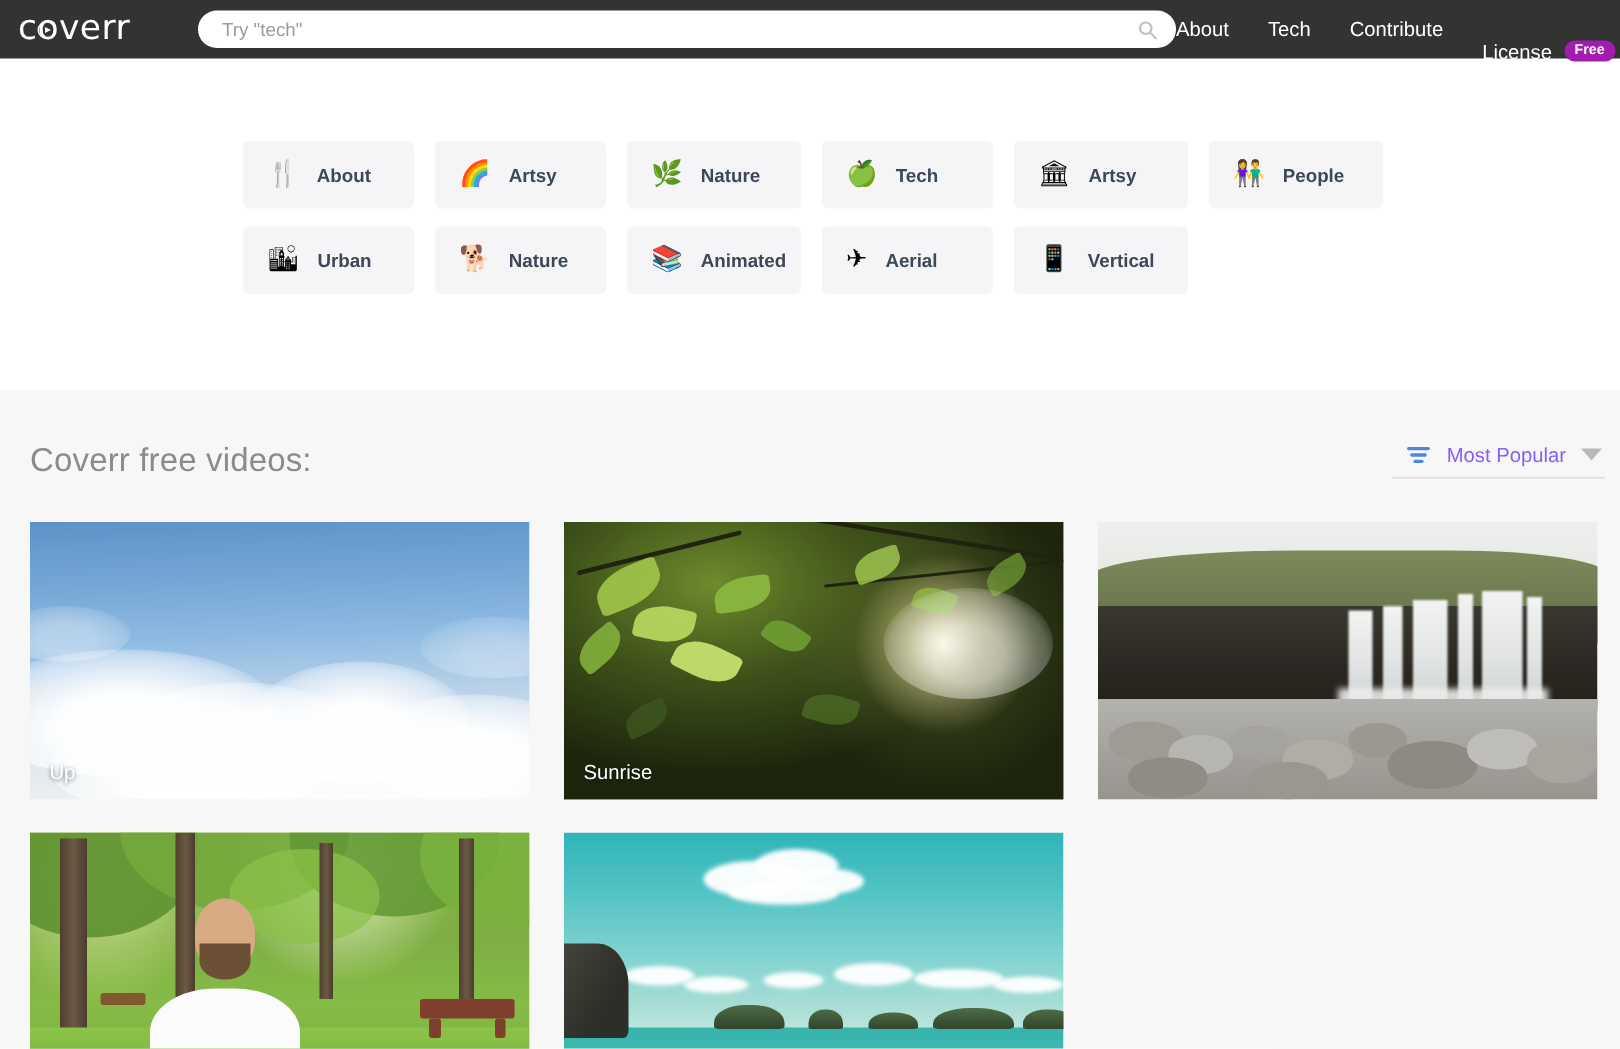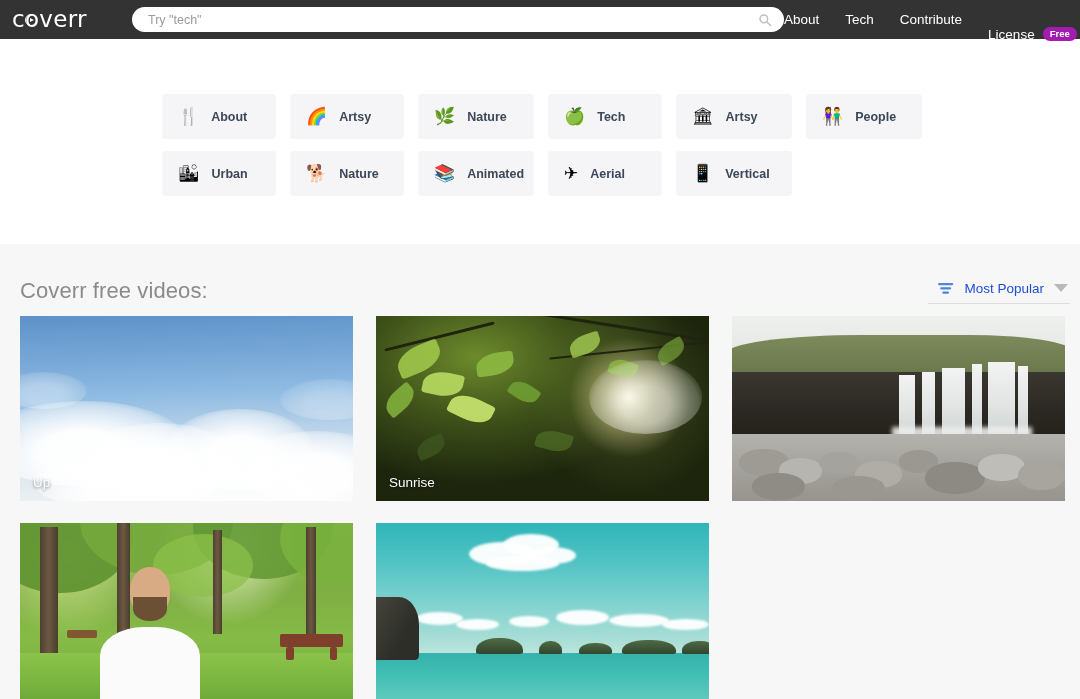--- a/index.html
+++ b/index.html
@@ -167,24 +167,24 @@
   .w-vertical { width: 116px; }
 
   
   .gallery {
     background: #f7f7f7;
     padding: 0 0 0 0;
     min-height: 452px;
   }
   .gallery-head {
     width: 1060px;
-    margin: 0 auto;
+    margin: 16px auto;
     padding: 34px 0 12px;
     display: flex;
-    align-items: flex-end;
+    align-items: center;
     justify-content: space-between;
   }
   .gallery-title {
     font-size: 22px;
     color: #8b8b8b;
     font-weight: 400;
     font-family: "Liberation Sans", sans-serif;
     letter-spacing: 0.1px;
     padding-left: 10px;
   }
@@ -192,21 +192,21 @@
     display: flex;
     align-items: center;
     gap: 9px;
     border-bottom: 1px solid #dcdcdc;
     padding: 0 2px 7px 10px;
     cursor: pointer;
   }
   .sort-icon { width: 17px; height: 13px; flex: 0 0 auto; }
   .sort-label {
     font-size: 13.5px;
-    color: #1d4ed8;
+    color: #8b5cf6;
     font-family: "Liberation Sans", sans-serif;
   }
   .sort-caret {
     width: 0; height: 0;
     border-left: 7px solid transparent;
     border-right: 7px solid transparent;
     border-top: 8px solid #b9b9b9;
     margin-left: 1px;
     margin-bottom: 1px;
   }

